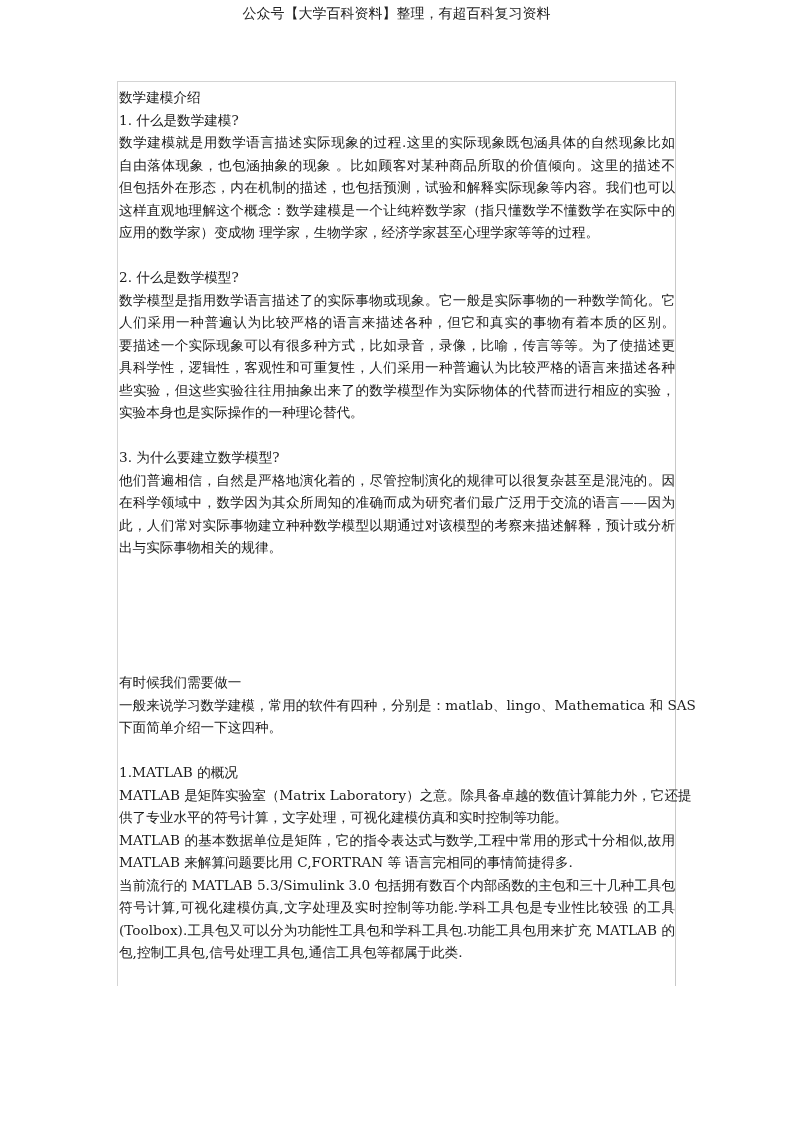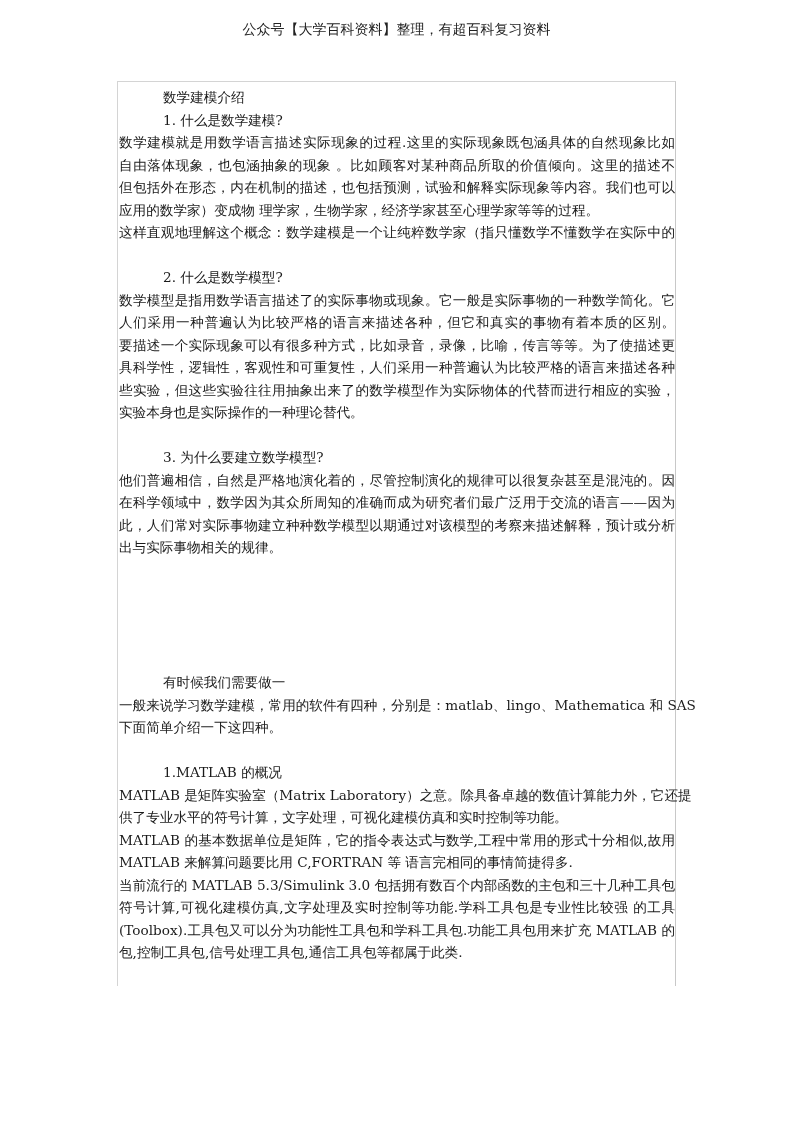--- a/index.html
+++ b/index.html
@@ -1,43 +1,43 @@
 <!DOCTYPE html>
 <html><head>
 <meta charset="utf-8">
 <style>
   html, body { margin:0; padding:0; background:#ffffff; }
   body { width:793px; height:1122px; position:relative; overflow:hidden;
          font-family:"DejaVu Serif","Liberation Serif",serif; color:#1a1a1a; }
   .header { position:absolute; top:4px; left:0; width:793px; text-align:center;
-            font-size:14px; line-height:18px; color:#222;margin-top:16px; }
+            font-size:14px; line-height:18px; color:#222; }
   .frame { position:absolute; left:117px; top:81px; width:557px; height:904px;
            border-top:1px solid #d4d4d4; border-left:1px solid #d4d4d4; border-right:1px solid #c8c8c8; }
   .content { position:absolute; left:119px; top:86px; width:556px;
              font-size:13.6px; line-height:22.5px; }
   .line { white-space:nowrap; height:22.5px; overflow:visible; text-align:justify; text-align-last:justify; }
   .line.last { text-align-last:left; }
-  .line.short { text-align-last:left;margin-left:44px; }
+  .line.short { text-align-last:left; }
   .blank { height:22.5px; }
 </style>
 </head>
 <body>
 
 <div class="header">公众号【大学百科资料】整理，有超百科复习资料</div>
 
 <div class="frame"></div>
 
 <div class="content">
   <div class="line short">数学建模介绍</div>
   <div class="line short">1. 什么是数学建模?</div>
   <div class="line">数学建模就是用数学语言描述实际现象的过程.这里的实际现象既包涵具体的自然现象比如</div>
   <div class="line">自由落体现象，也包涵抽象的现象 。比如顾客对某种商品所取的价值倾向。这里的描述不</div>
   <div class="line">但包括外在形态，内在机制的描述，也包括预测，试验和解释实际现象等内容。我们也可以</div>
+  <div class="line">这样直观地理解这个概念：数学建模是一个让纯粹数学家（指只懂数学不懂数学在实际中的</div>
   <div class="line last">应用的数学家）变成物 理学家，生物学家，经济学家甚至心理学家等等的过程。</div>
-  <div class="line">这样直观地理解这个概念：数学建模是一个让纯粹数学家（指只懂数学不懂数学在实际中的</div>
   <div class="blank"></div>
 
   <div class="line short">2. 什么是数学模型?</div>
   <div class="line">数学模型是指用数学语言描述了的实际事物或现象。它一般是实际事物的一种数学简化。它</div>
   <div class="line">人们采用一种普遍认为比较严格的语言来描述各种，但它和真实的事物有着本质的区别。</div>
   <div class="line">要描述一个实际现象可以有很多种方式，比如录音，录像，比喻，传言等等。为了使描述更</div>
   <div class="line">具科学性，逻辑性，客观性和可重复性，人们采用一种普遍认为比较严格的语言来描述各种</div>
   <div class="line">些实验，但这些实验往往用抽象出来了的数学模型作为实际物体的代替而进行相应的实验，</div>
   <div class="line last">实验本身也是实际操作的一种理论替代。</div>
   <div class="blank"></div>

